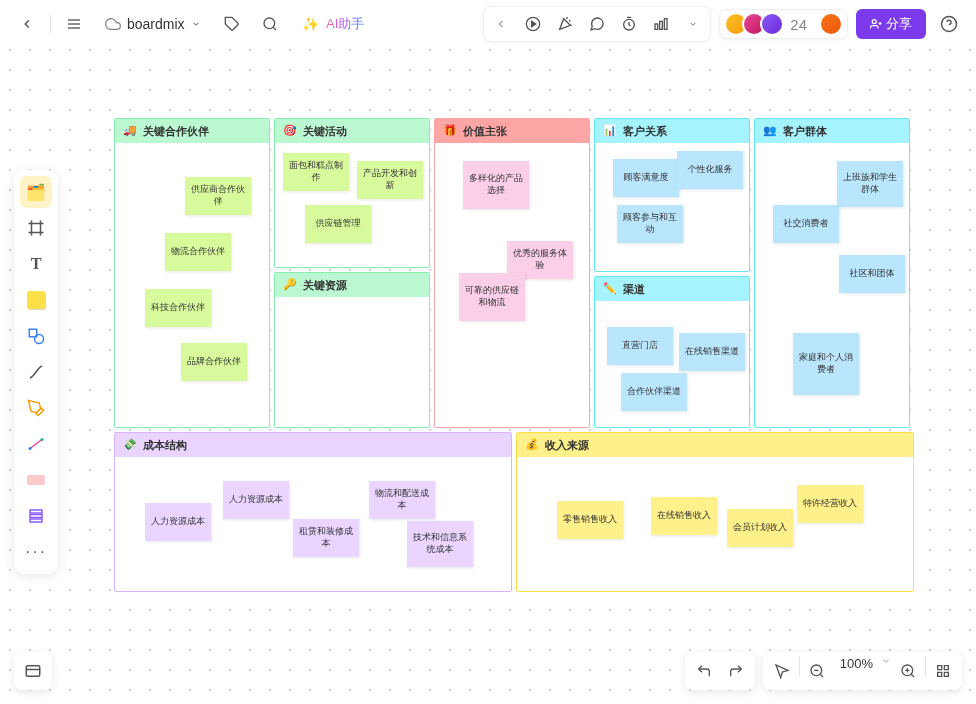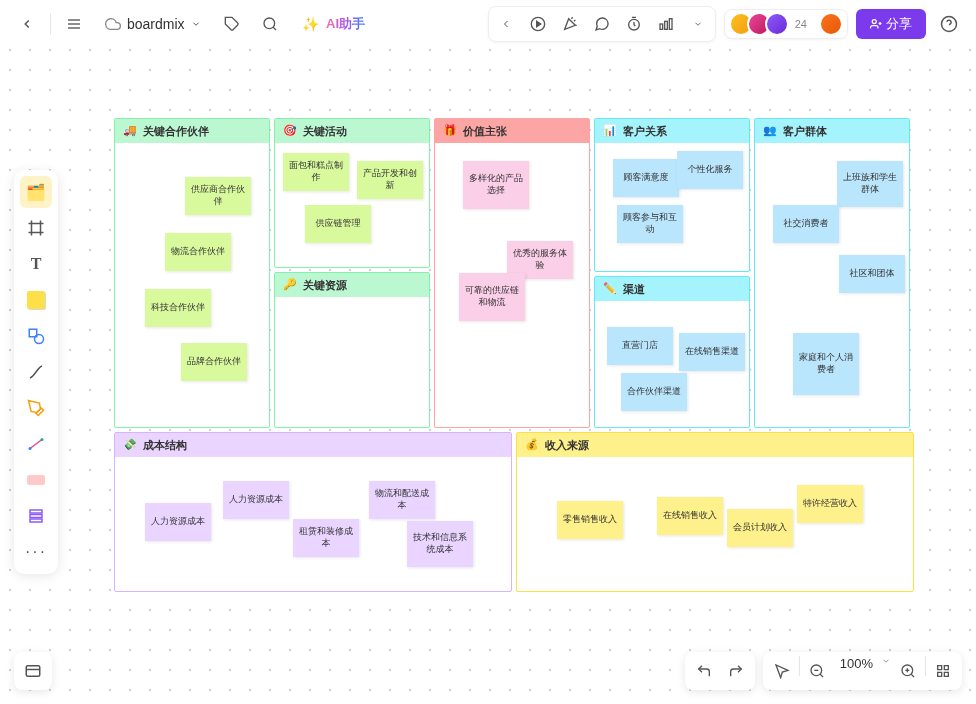--- a/index.html
+++ b/index.html
@@ -3,31 +3,31 @@
 <meta charset="utf-8">
 <style>
 *{box-sizing:border-box;margin:0;padding:0;font-family:-apple-system,BlinkMacSystemFont,"Segoe UI",sans-serif}
 body{background:#fff;width:976px;height:704px;overflow:hidden;position:relative}
 .dotgrid{position:absolute;inset:0;background-image:radial-gradient(circle,#d0d0d0 1px,transparent 1px);background-size:20px 20px;z-index:0}
 .topbar{position:relative;z-index:10;height:48px;display:flex;align-items:center;padding:0 12px;gap:8px;background:#fff}
 .icon-btn{width:30px;height:30px;border-radius:6px;display:flex;align-items:center;justify-content:center;cursor:pointer;color:#555}
 .divider-v{width:1px;height:20px;background:#e5e5e5}
 .board-name{display:flex;align-items:center;gap:6px;font-size:14px;color:#333;cursor:pointer;padding:4px 8px;border-radius:6px}
 .ai-btn{display:flex;align-items:center;gap:6px;font-size:13px;font-weight:500;padding:4px 10px;cursor:pointer;border-radius:6px}
-.ai-gradient{background:linear-gradient(90deg,#ff6b9d,#a855f7,#3b82f6);-webkit-background-clip:text;-webkit-text-fill-color:transparent;font-weight:700}
+.ai-gradient{background:linear-gradient(90deg,#ff6b9d,#a855f7,#3b82f6);-webkit-background-clip:text;-webkit-text-fill-color:transparent;font-weight:400}
 .spacer{flex:1}
 .tb-group{display:flex;align-items:center;gap:2px;border:1px solid #eee;border-radius:8px;padding:2px;box-shadow:0 1px 3px rgba(0,0,0,0.05)}
 .avatars{display:flex;align-items:center}
 .avatar{width:24px;height:24px;border-radius:50%;margin-left:-6px;border:2px solid #fff}
 .avatar:first-child{margin-left:0}
 .av1{background:linear-gradient(135deg,#fbbf24,#f59e0b)}
 .av2{background:linear-gradient(135deg,#ec4899,#be185d)}
 .av3{background:linear-gradient(135deg,#8b5cf6,#6d28d9)}
 .av4{background:linear-gradient(135deg,#f97316,#ea580c)}
-.av-count{font-size:11px;color:#888;margin-left:4px;margin-right:6px}
+.av-count{font-size:15px;color:#888;margin-left:4px;margin-right:6px}
 .share-btn{background:#7c3aed;color:#fff;font-size:13px;padding:6px 14px;border-radius:6px;cursor:pointer;display:flex;align-items:center;gap:4px}
 .left-toolbar{position:absolute;left:14px;top:170px;z-index:10;background:#fff;border-radius:10px;box-shadow:0 2px 12px rgba(0,0,0,0.1);padding:6px;display:flex;flex-direction:column;gap:4px}
 .tool-btn{width:32px;height:32px;border-radius:6px;display:flex;align-items:center;justify-content:center;cursor:pointer;font-size:16px;color:#555}
 .tool-btn.active{background:#fef3c7}
 .sticky-mini{width:18px;height:18px;background:#fde047;border-radius:2px;box-shadow:1px 1px 0 rgba(0,0,0,0.15)}
 .bottom-left{position:absolute;left:14px;bottom:14px;z-index:10;background:#fff;border-radius:8px;box-shadow:0 2px 8px rgba(0,0,0,0.1);padding:4px}
 .bottom-right{position:absolute;right:14px;bottom:14px;z-index:10;display:flex;align-items:center;gap:8px}
 .br-group{background:#fff;border-radius:8px;box-shadow:0 2px 8px rgba(0,0,0,0.1);padding:4px;display:flex;align-items:flex-start;gap:2px}
 .zoom-text{font-size:13px;color:#333;padding:0 6px}
 .canvas-wrap{position:absolute;inset:0;z-index:1;padding-top:48px}
@@ -334,21 +334,21 @@
           <div class="note n-purple" style="left:292px;top:64px;height:46px">技术和信息系统成本</div>
         </div>
       </div>
       <div class="block b-yellow" style="flex:1">
         <div class="block-header">
             <span class="hicon">💰</span>
             <span>收入来源</span>
           </div>
         <div class="block-body">
           <div class="note n-yellow" style="left:40px;top:44px">零售销售收入</div>
-          <div class="note n-yellow" style="left:140px;top:40px">在线销售收入</div>
+          <div class="note n-yellow" style="left:134px;top:40px">在线销售收入</div>
           <div class="note n-yellow" style="left:210px;top:52px">会员计划收入</div>
           <div class="note n-yellow" style="left:280px;top:28px">特许经营收入</div>
         </div>
       </div>
     </div>
   </div>
 </div>
 
 <div class="bottom-left">
   <div class="icon-btn">

